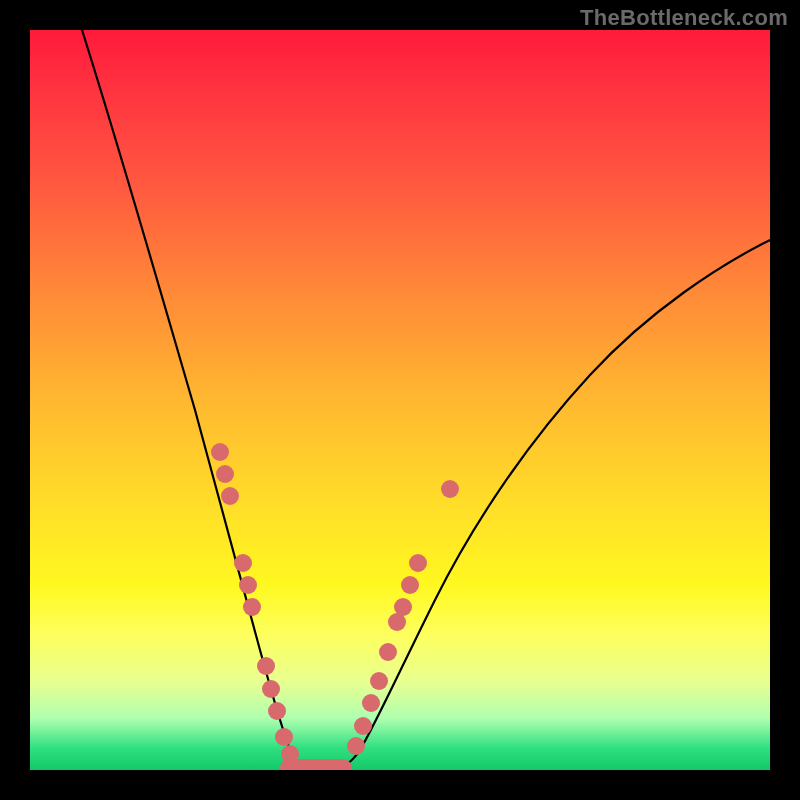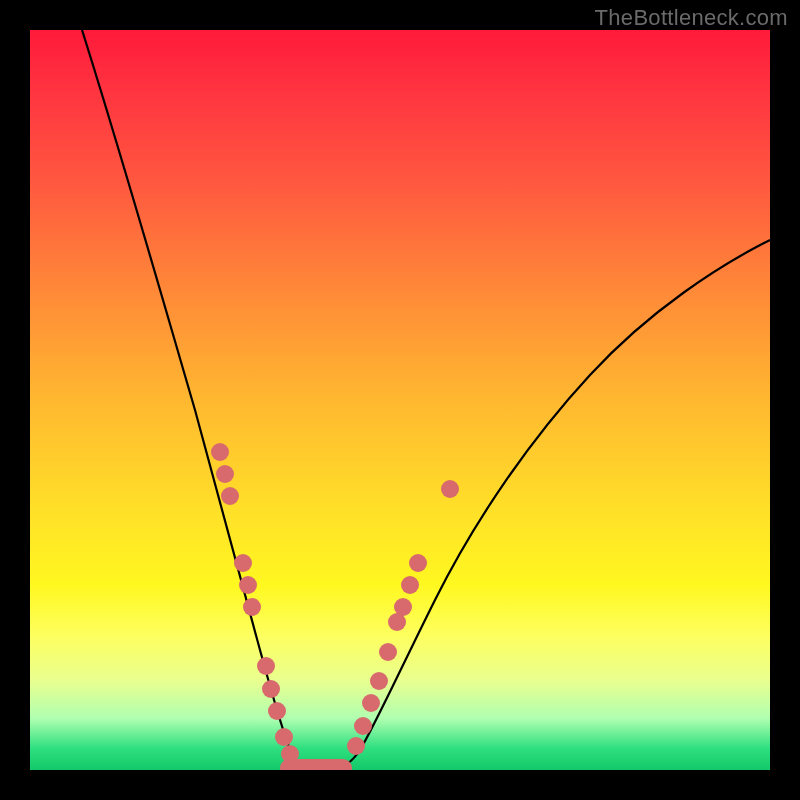--- a/index.html
+++ b/index.html
@@ -45,21 +45,21 @@
       #30e080 97%,
       #12c868 100%
     );
   }
   .attribution {
     position: absolute;
     top: 5px;
     right: 12px;
     color: #6a6a6a;
     font-size: 22px;
-    font-weight: 400;
+    font-weight: 700;
     letter-spacing: 0.3px;
   }
   svg {
     position: absolute;
     inset: 0;
   }
   .curve {
     fill: none;
     stroke: #000;
     stroke-width: 2.2;

